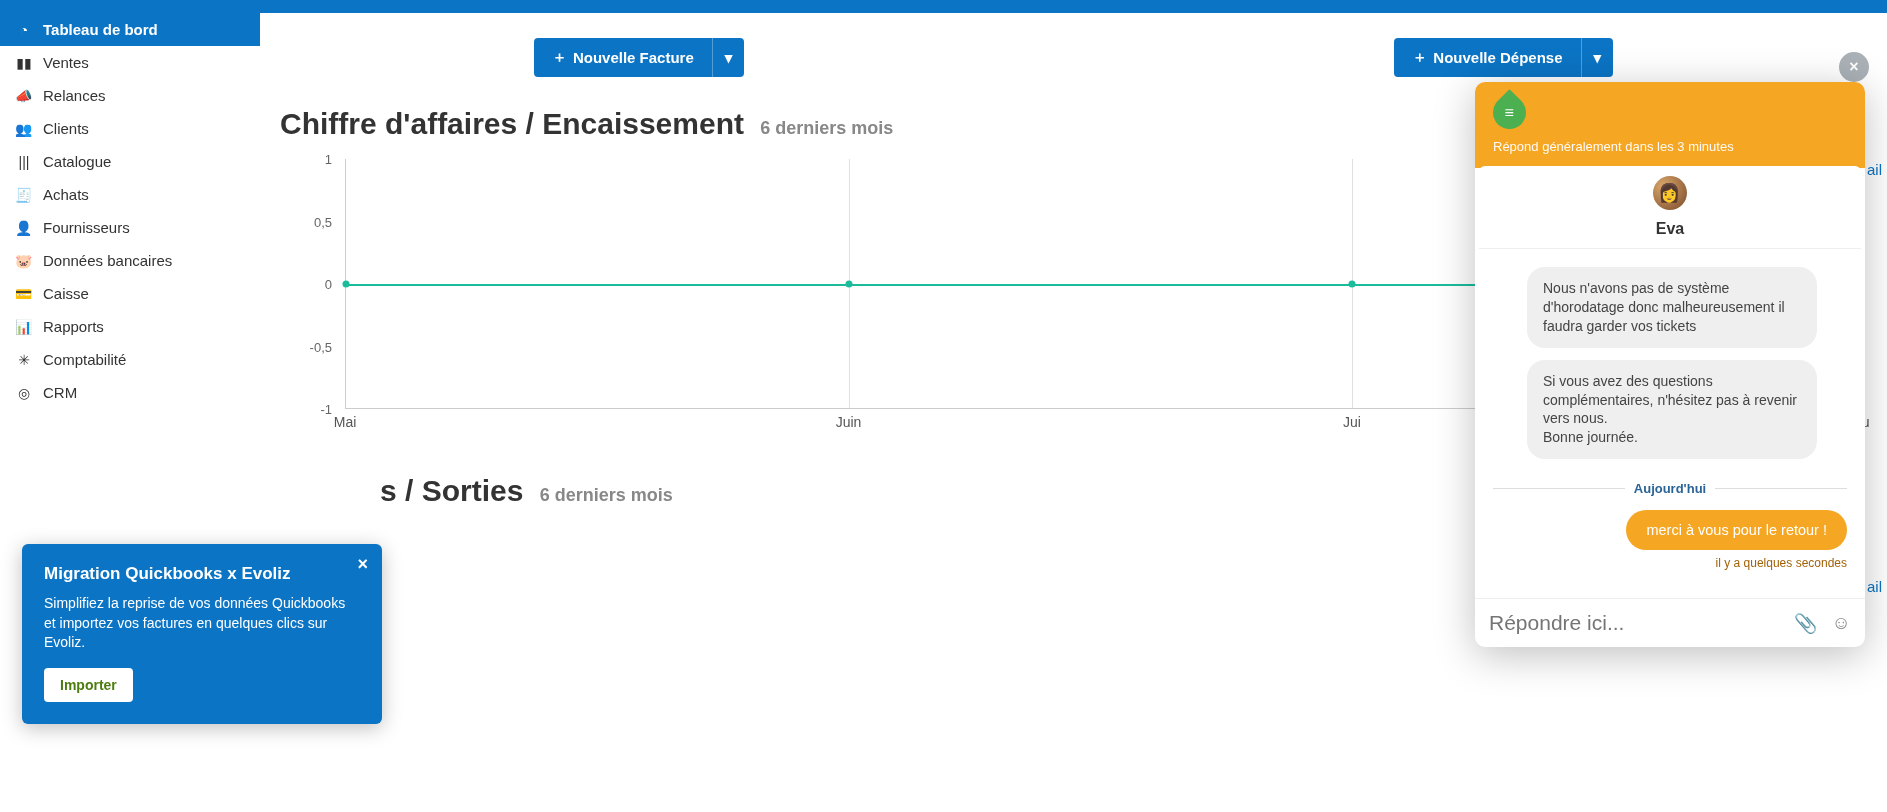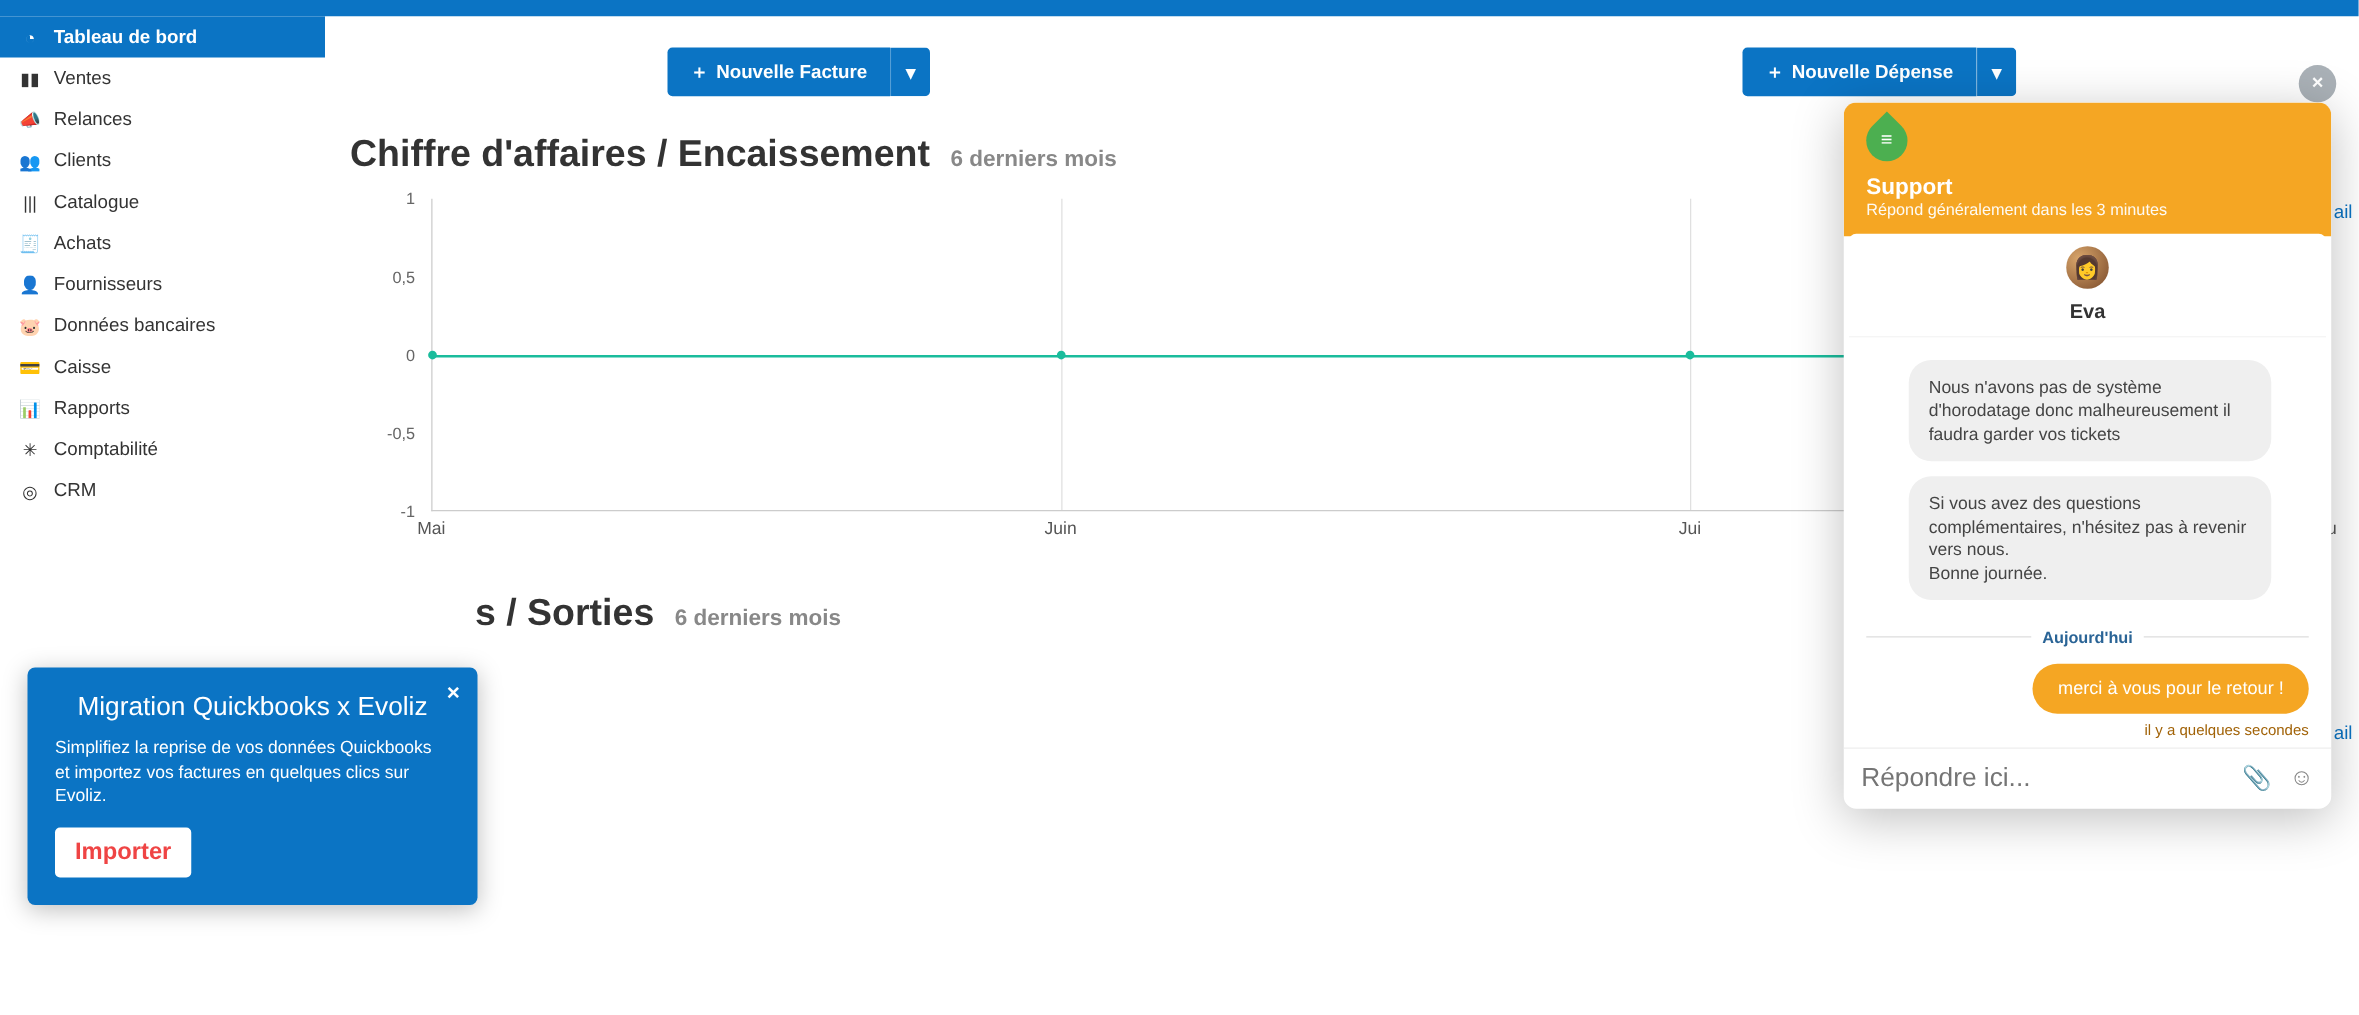--- a/index.html
+++ b/index.html
@@ -26,24 +26,24 @@
 .plot .grid-v { position:absolute; top:0; bottom:0; width:1px; background:#e0e0e0; }
 .plot .line { position:absolute; left:0; right:0; top:50%; height:2px; background:#1abc9c; }
 .plot .dot { position:absolute; width:7px; height:7px; border-radius:50%; background:#1abc9c; top:50%; transform:translate(-50%,-50%); }
 .x-axis { position:absolute; left:45px; right:10px; top:255px; height:20px; }
 .x-tick { position:absolute; font-size:14px; color:#555; transform:translateX(-50%); }
 .section2 { margin-top:35px; }
 .detail-link { position:absolute; right:5px; color:#0b74c4; font-size:15px; }
 
 
 .toast { position:absolute; left:22px; bottom:88px; width:360px; background:#0b74c4; color:#fff; border-radius:6px; padding:20px 22px 22px 22px; box-shadow:0 4px 20px rgba(0,0,0,.25); }
-.toast h3 { font-size:21px; font-weight:400; margin-bottom:10px;text-align:center; }
+.toast h3 { font-size:17px; font-weight:700; margin-bottom:10px; }
 .toast p { font-size:14px; line-height:1.4; margin-bottom:15px; }
 .toast .close { position:absolute; top:10px; right:14px; font-size:18px; cursor:pointer; font-weight:700; }
-.toast button { background:#fff; color:#ef4444; border:none; border-radius:4px; padding:9px 16px; font-size:19px; font-weight:600; cursor:pointer; }
+.toast button { background:#fff; color:#4d7c0f; border:none; border-radius:4px; padding:9px 16px; font-size:14px; font-weight:600; cursor:pointer; }
 
 
 .chat-close-circle { position:absolute; right:18px; top:52px; width:30px; height:30px; background:#aab1b7; border-radius:50%; display:flex; align-items:center; justify-content:center; color:#fff; font-size:16px; cursor:pointer; font-weight:700; }
 .chat { position:absolute; right:22px; top:82px; width:390px; height:565px; background:#fff; border-radius:10px; box-shadow:0 8px 40px rgba(0,0,0,.25); overflow:hidden; display:flex; flex-direction:column; }
 .chat-head { background:#f5a623; color:#fff; padding:14px 18px 14px 18px; }
 .chat-logo { width:33px; height:33px; background:#4caf50; border-radius:0 50% 50% 50%; transform:rotate(45deg); display:flex; align-items:center; justify-content:center; margin-bottom:10px; }
 .chat-logo span { transform:rotate(-45deg); color:#fff; font-size:16px; font-weight:700; }
 .chat-head h4 { font-size:18px; font-weight:700; }
 .chat-head .sub { font-size:13px; opacity:.95; }
 .chat-op { background:#fff; padding:10px 16px; display:flex; align-items:center; gap:10px; border-bottom:1px solid #eee; margin:0 4px; border-radius:6px 6px 0 0; position:relative; top:-2px;flex-direction:column; }
@@ -194,21 +194,20 @@
   <p>Simplifiez la reprise de vos données Quickbooks et importez vos factures en quelques clics sur Evoliz.</p>
   <button>Importer</button>
 </div>
 
 <div class="chat-close-circle">×</div>
 <div class="chat">
   <div class="chat-head">
     <div class="chat-logo">
         <span>≡</span>
       </div>
-    <h4>Support</h4>
     <div class="sub">Répond généralement dans les 3 minutes</div>
   </div>
   <div class="chat-op">
     <div class="avatar"></div>
     <span class="name">Eva</span>
   </div>
   <div class="chat-body">
     <div class="bubble-in">Nous n'avons pas de système d'horodatage donc malheureusement il faudra garder vos tickets</div>
     <div class="bubble-in" style="white-space:pre-line;">Si vous avez des questions complémentaires, n'hésitez pas à revenir vers nous.
 Bonne journée.</div>

